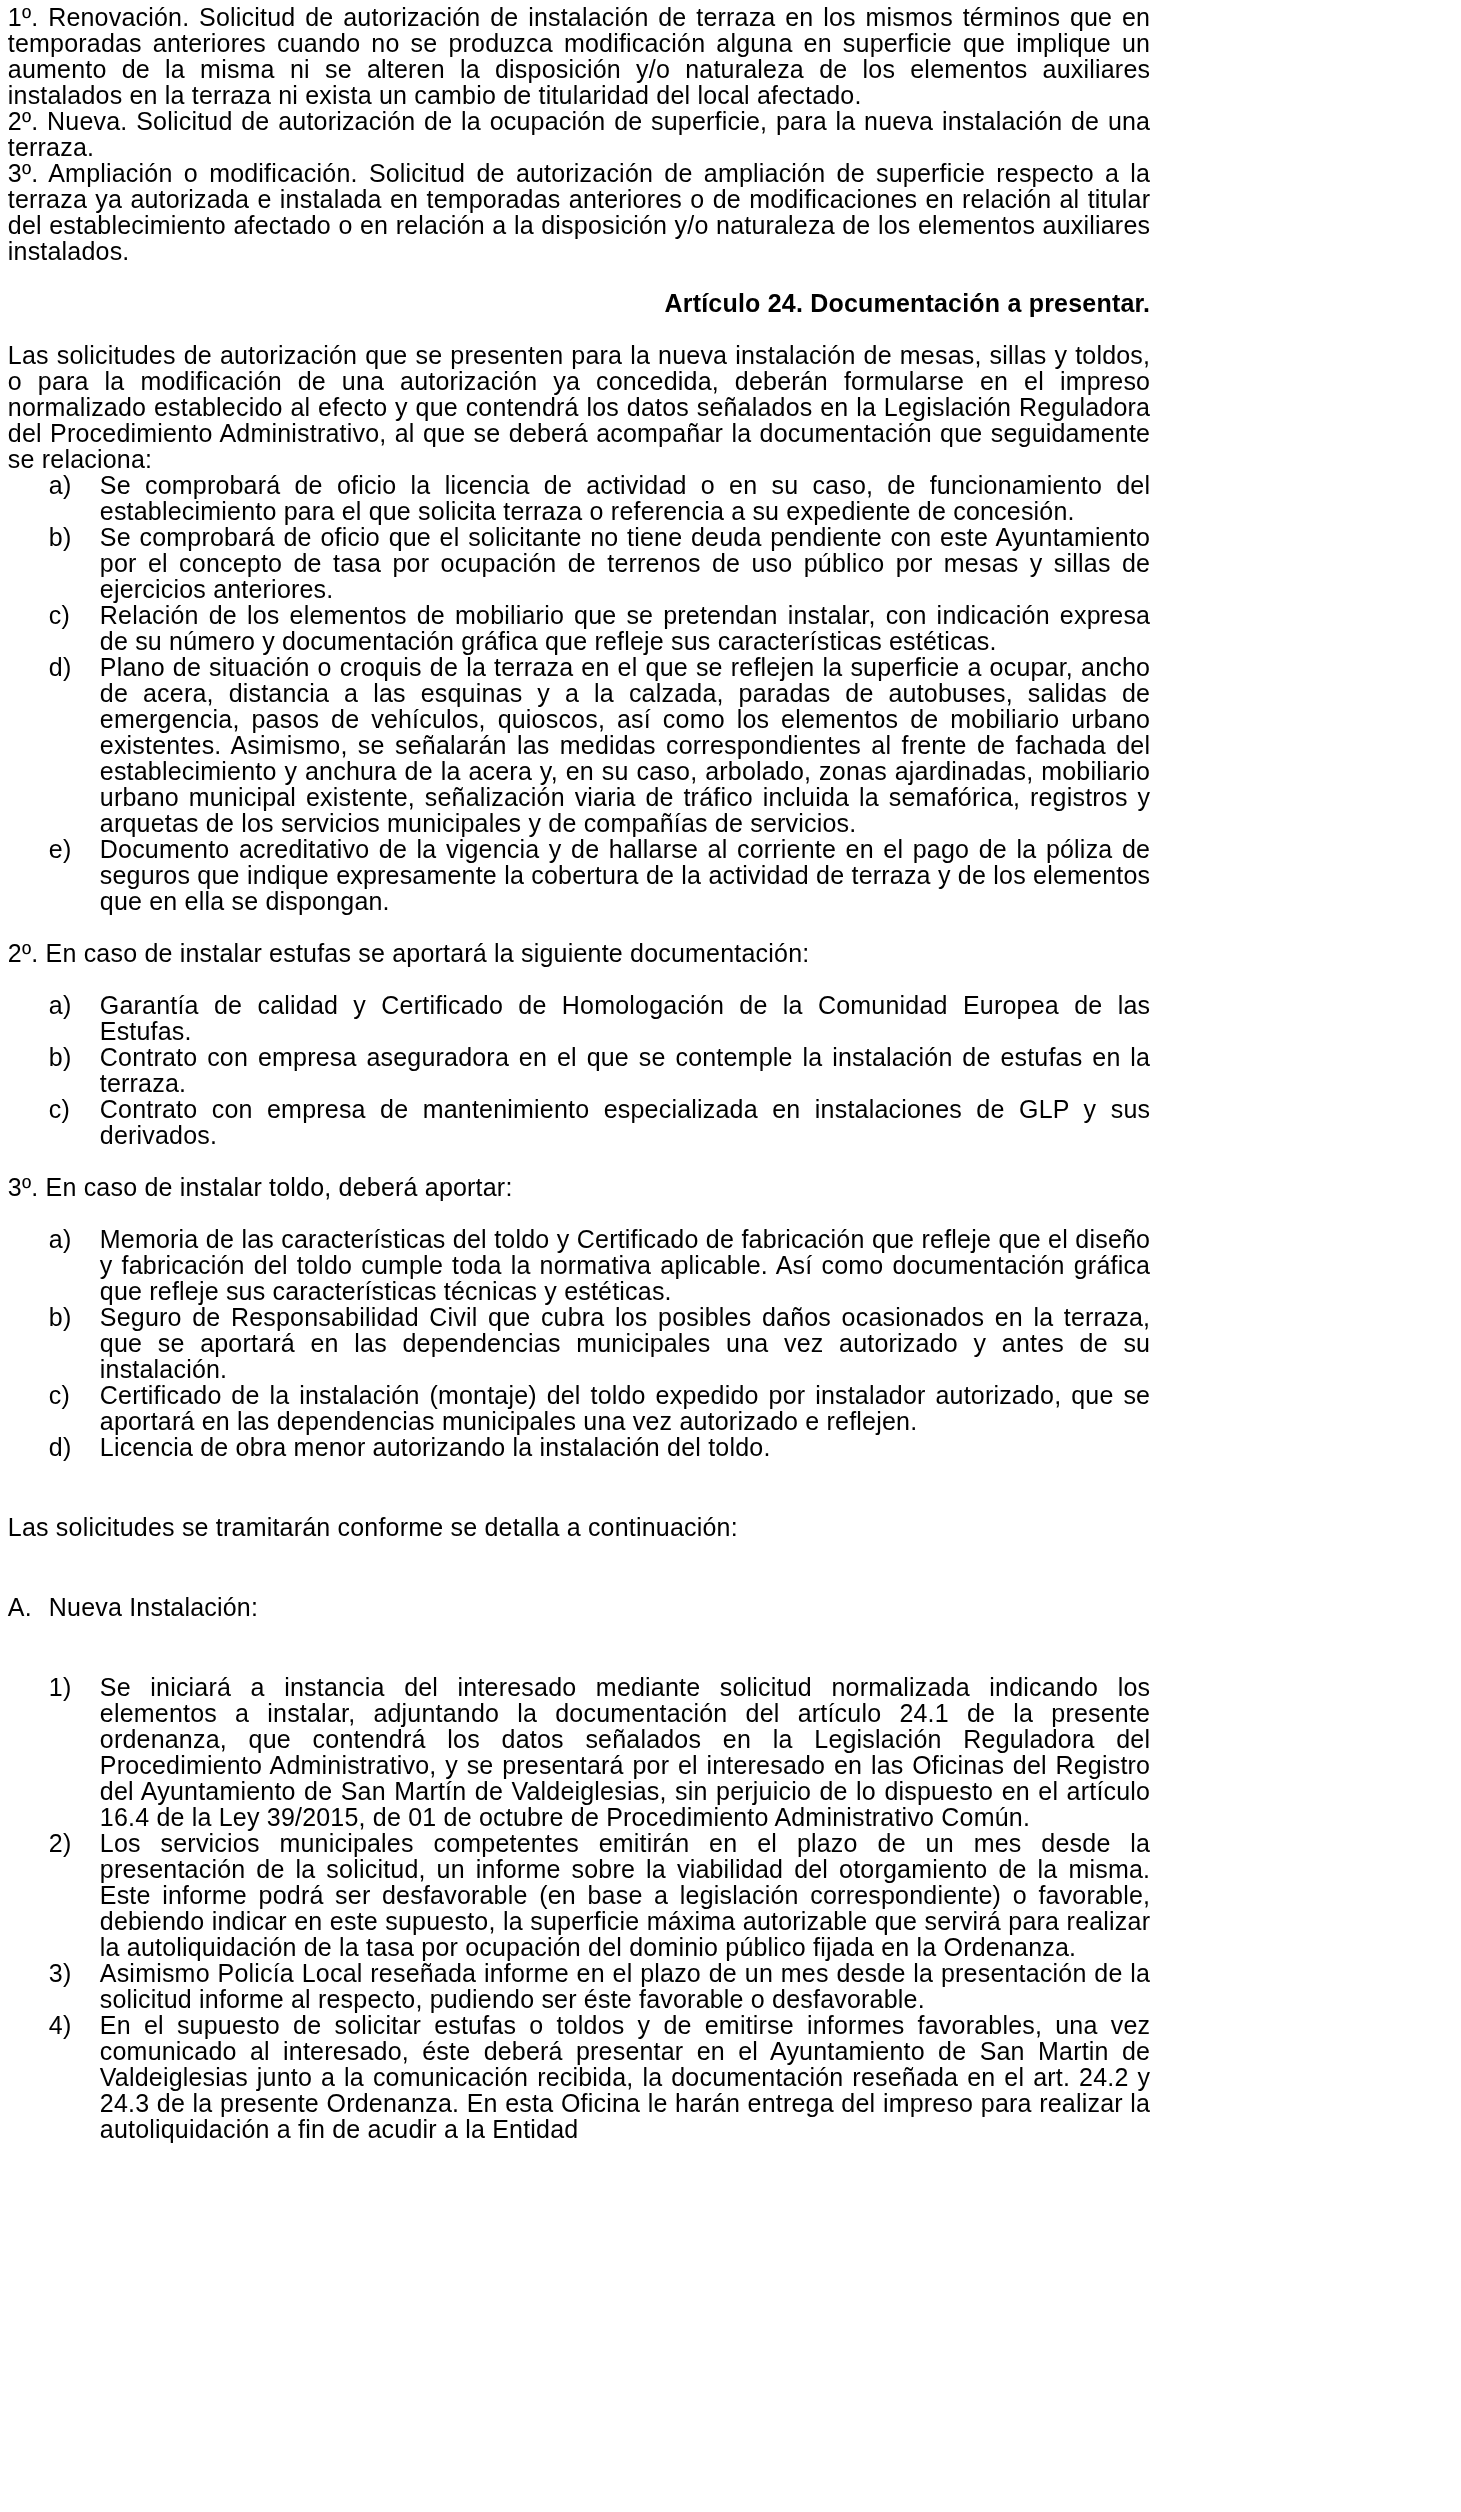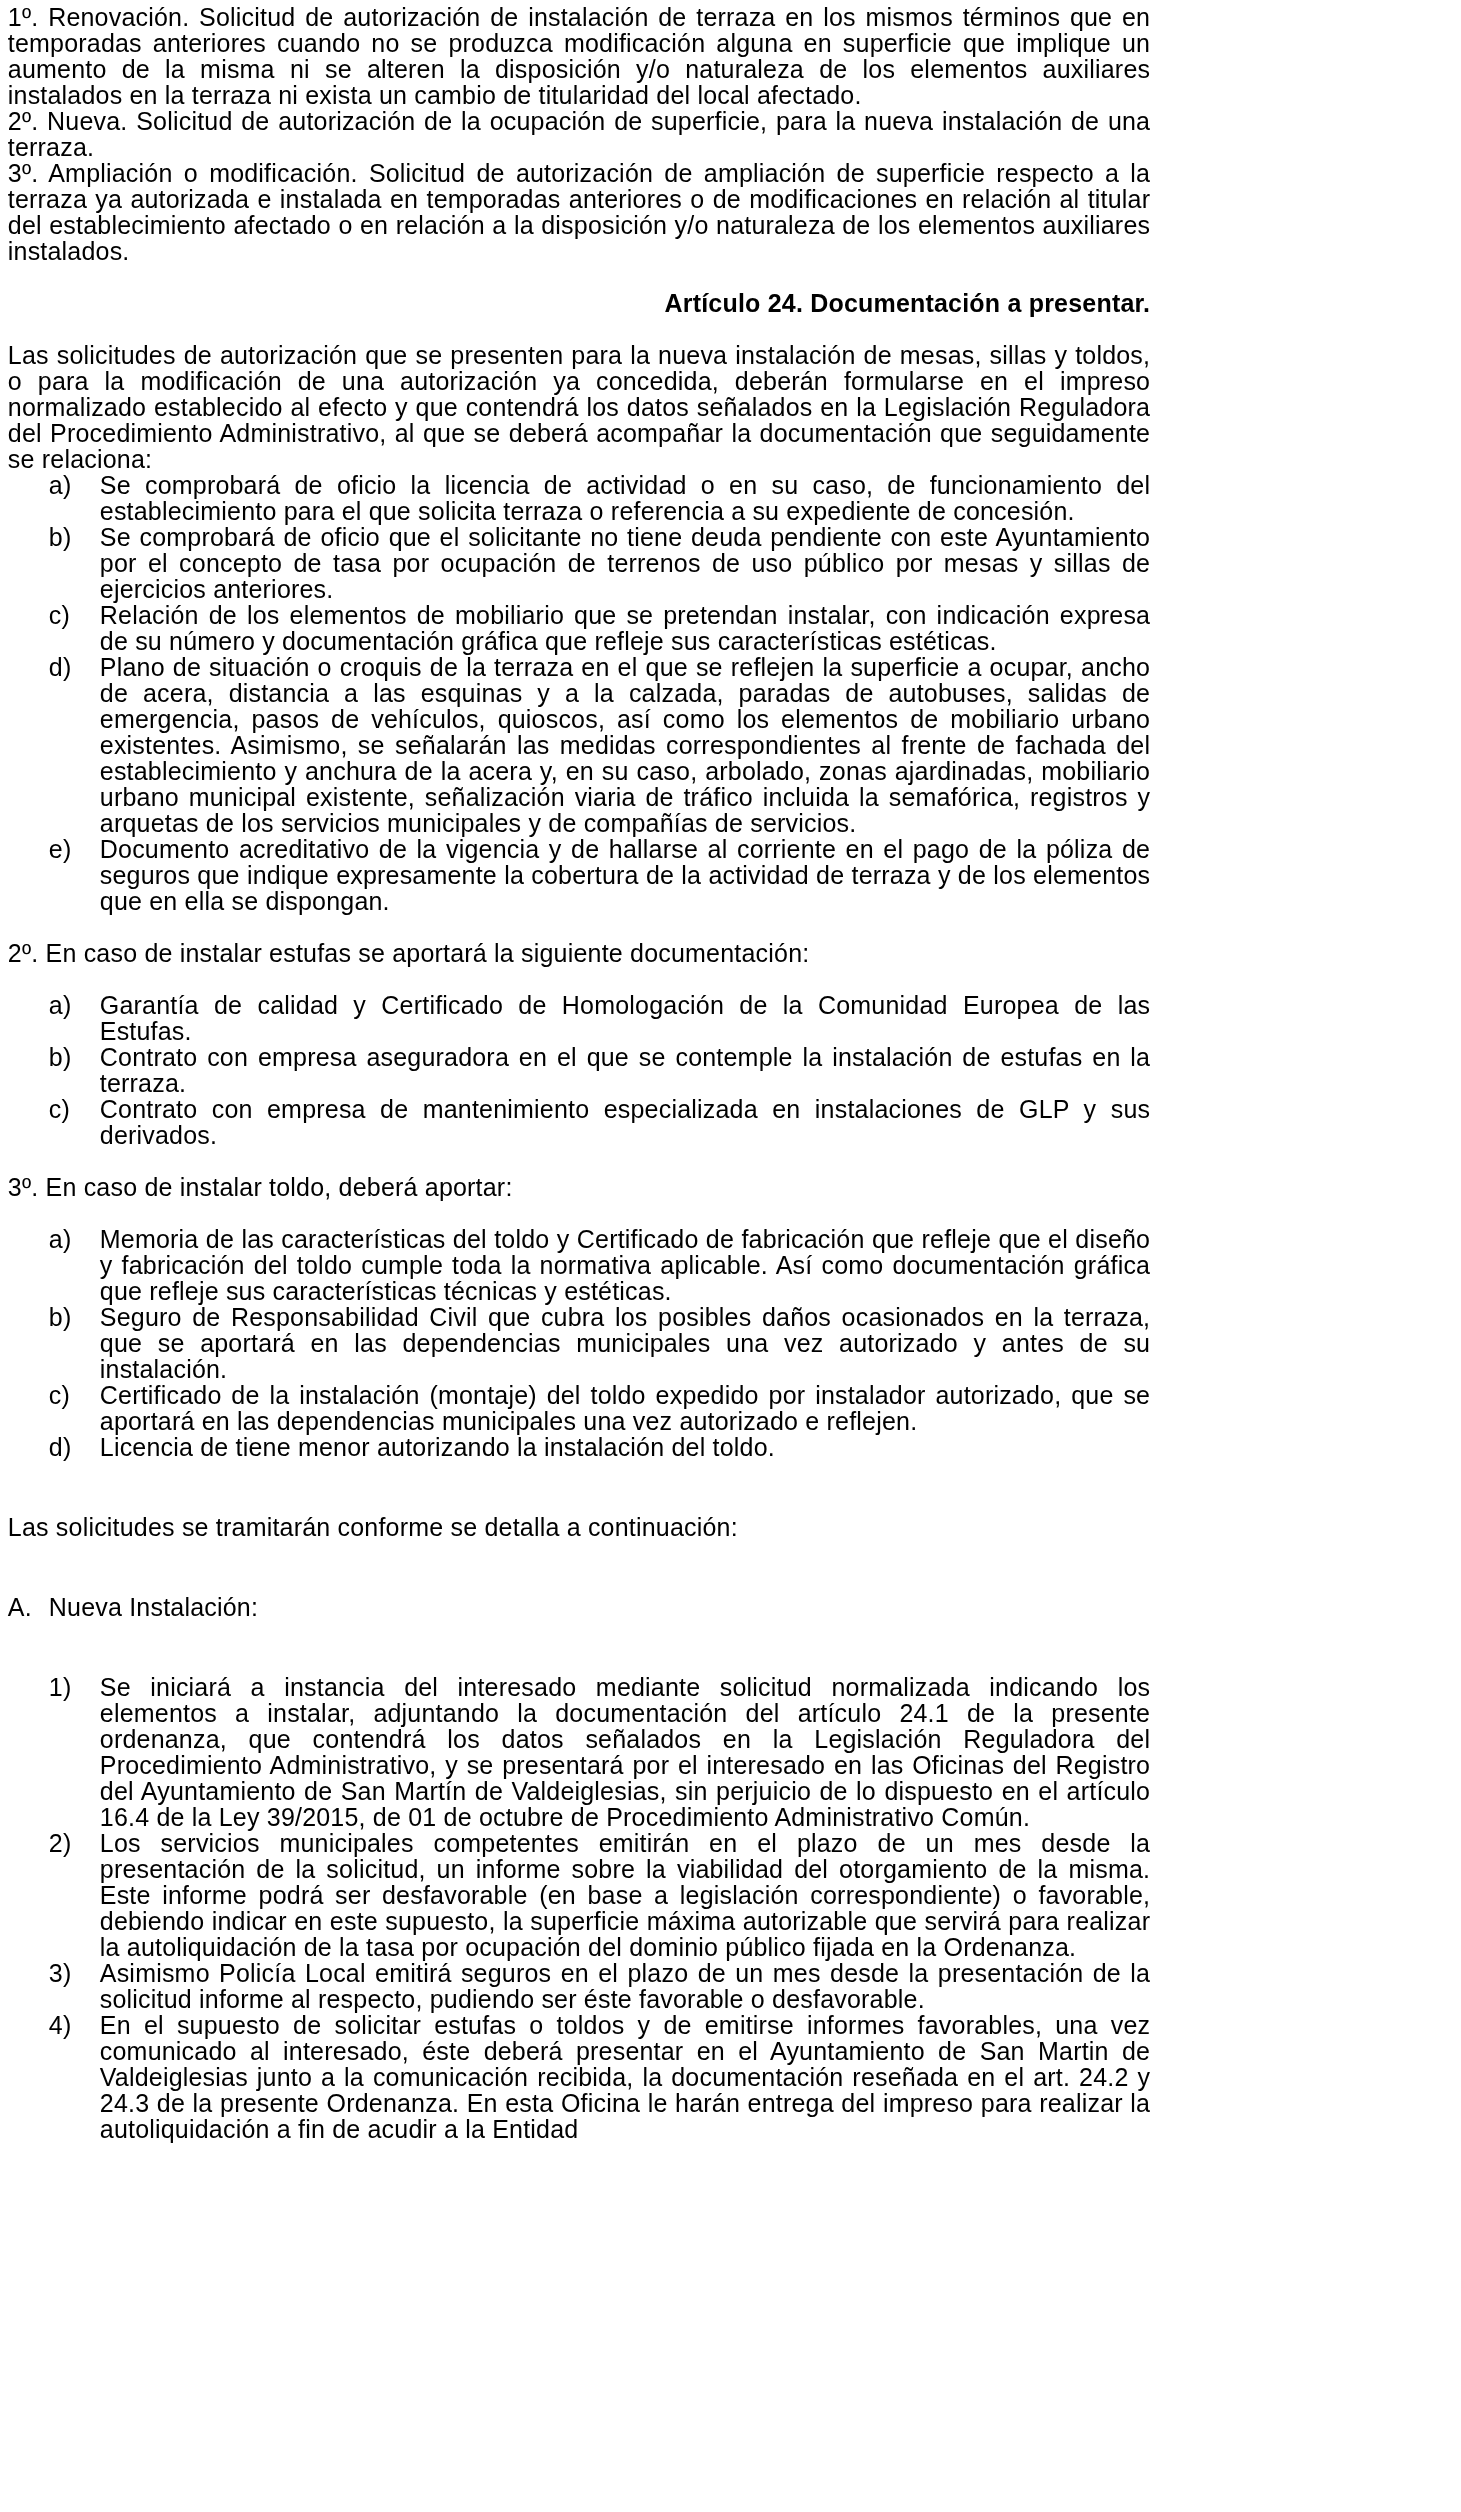--- a/index.html
+++ b/index.html
@@ -106,40 +106,40 @@
     <div class="item">
       <span class="lbl">a)</span><span>Memoria de las características del toldo y Certificado de fabricación que refleje que el diseño y fabricación del toldo cumple toda la normativa aplicable. Así como documentación gráfica que refleje sus características técnicas y estéticas.</span>
     </div>
     <div class="item">
       <span class="lbl">b)</span><span>Seguro de Responsabilidad Civil que cubra los posibles daños ocasionados en la terraza, que se aportará en las dependencias municipales una vez autorizado y antes de su instalación.</span>
     </div>
     <div class="item">
       <span class="lbl">c)</span><span>Certificado de la instalación (montaje) del toldo expedido por instalador autorizado, que se aportará en las dependencias municipales una vez autorizado e reflejen.</span>
     </div>
     <div class="item">
-      <span class="lbl">d)</span><span>Licencia de tiene menor autorizando la instalación del toldo.</span>
+      <span class="lbl">d)</span><span>Licencia de obra menor autorizando la instalación del toldo.</span>
     </div>
   </div>
 
 
   <p class="para g2">Las solicitudes se tramitarán conforme se detalla a continuación:</p>
 
   <div class="hang g2">
     <span class="lbl">A.</span><span>Nueva Instalación:</span>
   </div>
 
   <div class="g2">
     <div class="item">
       <span class="lbl">1)</span><span>Se iniciará a instancia del interesado mediante solicitud normalizada indicando los elementos a instalar, adjuntando la documentación del artículo 24.1 de la presente ordenanza, que contendrá los datos señalados en la Legislación Reguladora del Procedimiento Administrativo, y se presentará por el interesado en las Oficinas del Registro del Ayuntamiento de San Martín de Valdeiglesias, sin perjuicio de lo dispuesto en el artículo 16.4 de la Ley 39/2015, de 01 de octubre de Procedimiento Administrativo Común.</span>
     </div>
     <div class="item">
       <span class="lbl">2)</span><span>Los servicios municipales competentes emitirán en el plazo de un mes desde la presentación de la solicitud, un informe sobre la viabilidad del otorgamiento de la misma. Este informe podrá ser desfavorable (en base a legislación correspondiente) o favorable, debiendo indicar en este supuesto, la superficie máxima autorizable que servirá para realizar la autoliquidación de la tasa por ocupación del dominio público fijada en la Ordenanza.</span>
     </div>
     <div class="item">
-      <span class="lbl">3)</span><span>Asimismo Policía Local emitirá seguros en el plazo de un mes desde la presentación de la solicitud informe al respecto, pudiendo ser éste favorable o desfavorable.</span>
+      <span class="lbl">3)</span><span>Asimismo Policía Local reseñada informe en el plazo de un mes desde la presentación de la solicitud informe al respecto, pudiendo ser éste favorable o desfavorable.</span>
     </div>
     <div class="item">
       <span class="lbl">4)</span><span>En el supuesto de solicitar estufas o toldos y de emitirse informes favorables, una vez comunicado al interesado, éste deberá presentar en el Ayuntamiento de San Martin de Valdeiglesias junto a la comunicación recibida, la documentación reseñada en el art. 24.2 y 24.3 de la presente Ordenanza. En esta Oficina le harán entrega del impreso para realizar la autoliquidación a fin de acudir a la Entidad</span>
     </div>
   </div>
 
 </div>
 
 
 </body></html>

